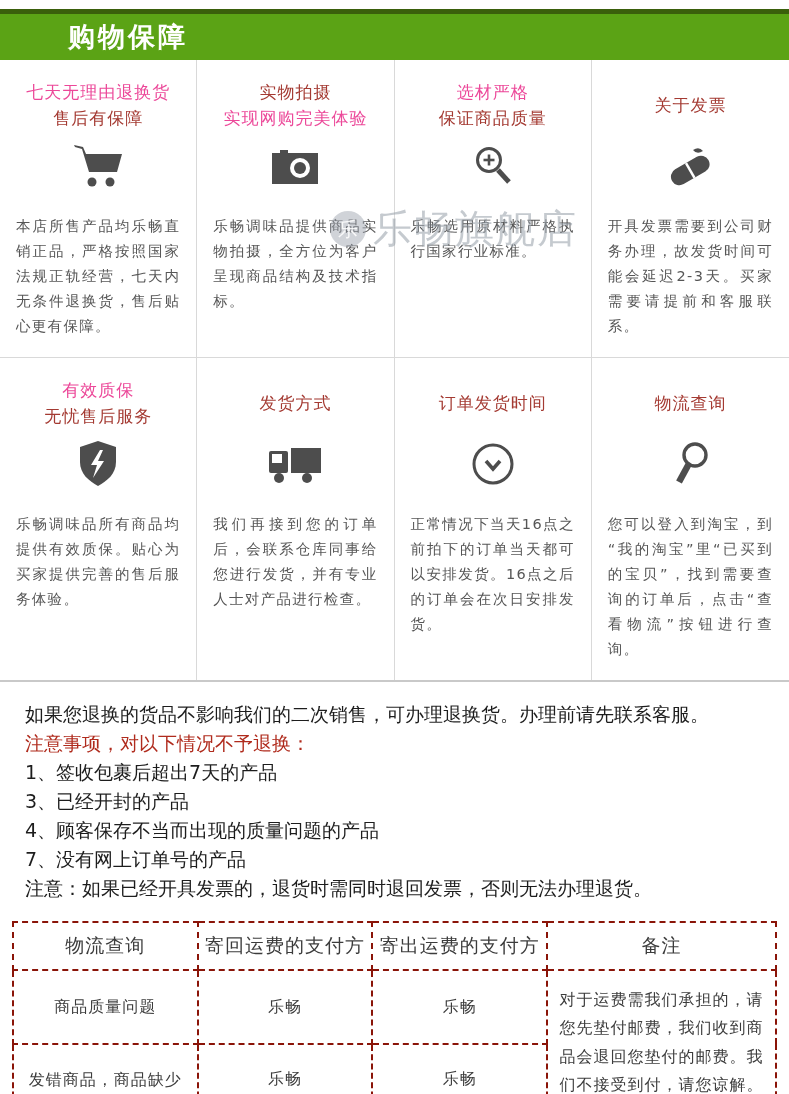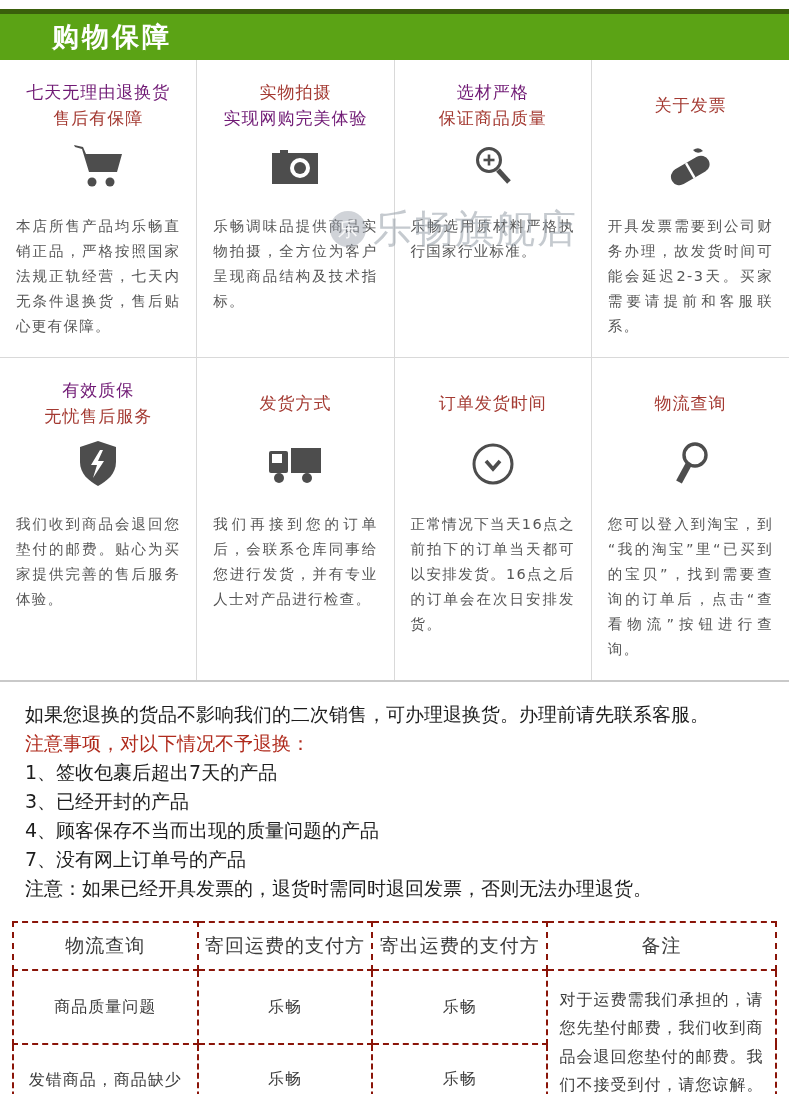--- a/index.html
+++ b/index.html
@@ -6,32 +6,32 @@
   html,body { background:#fff; }
   body {
     width:789px; height:1094px; position:relative; margin:0 auto;
     font-family:"DejaVu Sans","Liberation Sans",sans-serif;
     overflow:hidden;
   }
   
   .header-wrap { margin-top:9px; }
   .header-bar {
     height:51px; background:#5ba315; border-top:5px solid #3a5f0b;
-    display:flex; align-items:center; padding-left:52px;
+    display:flex; align-items:center; padding-left:68px;
   }
   .header-bar h1 { color:#fff; font-size:27px; font-weight:bold; letter-spacing:3px; }
   
   .grid { display:grid; grid-template-columns:repeat(4,1fr); border-bottom:2px solid #c9c9c9; }
   .cell { border-right:1px solid #d9d9d9; padding:16px 13px 18px; min-height:242px; }
   .cell:nth-child(4n) { border-right:none; }
   .cell.row1 { border-bottom:1px solid #d9d9d9; }
   .cell.row2 { min-height:228px; }
   .cell-titles { height:58px; display:flex; flex-direction:column; justify-content:center; text-align:center; }
   .t { font-size:17px; line-height:26px; letter-spacing:1px; }
-  .t.dark { color:#701a75; }
+  .t.dark { color:#ec4899; }
   .t.red  { color:#a43a32; }
   .cell-icon { height:64px; display:flex; align-items:center; justify-content:center; color:#4d4d4d; }
   .cell-body {
     font-size:14.5px; color:#565656; line-height:25px; letter-spacing:1.3px;
     text-align:justify; margin:16px 3px 0;
   }
   
   .policy { padding:18px 30px 8px 25px; color:#1d1d1d; font-size:19px; line-height:29px; }
   .policy .warning { color:#b02b1d; }
   
@@ -139,21 +139,21 @@
     <div class="cell-titles">
       <div class="t dark">有效质保</div>
       <div class="t red">无忧售后服务</div>
     </div>
     <div class="cell-icon">
       <svg width="42" height="48" viewBox="0 0 42 48">
           <path d="M21 1 L39 7 v15 c0 12 -9 19 -18 24 C12 41 3 34 3 22 V7 Z" fill="currentColor"></path>
           <path d="M23 10 l-9 15 h6 l-4 13 11 -17 h-6 l5 -11 z" fill="#fff"></path>
         </svg>
     </div>
-    <p class="cell-body">我们收到商品会退回您垫付的邮费。贴心为买家提供完善的售后服务体验。</p>
+    <p class="cell-body">乐畅调味品所有商品均提供有效质保。贴心为买家提供完善的售后服务体验。</p>
   </div>
 
   <div class="cell row2">
     <div class="cell-titles">
       <div class="t red">发货方式</div>
     </div>
     <div class="cell-icon">
       <svg width="56" height="42" viewBox="0 0 56 42">
           <rect x="2" y="8" width="19" height="22" rx="2" fill="currentColor"></rect>
           <rect x="5" y="11" width="10" height="9" fill="#fff"></rect>

